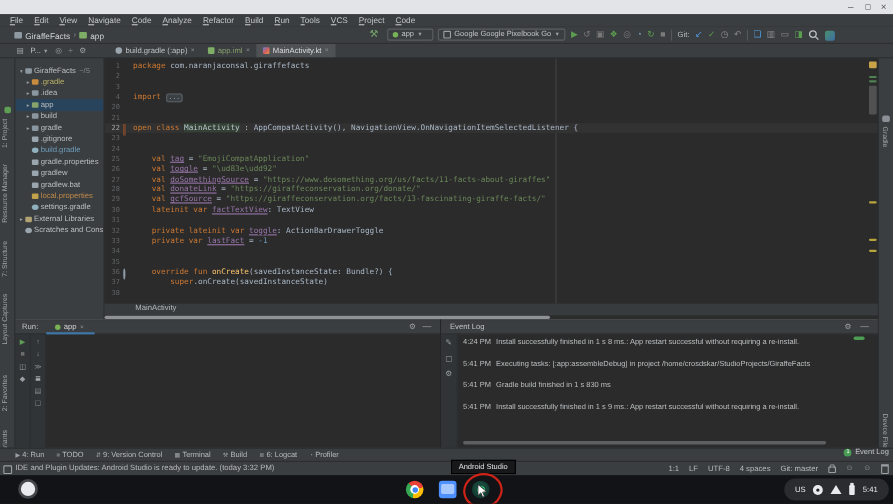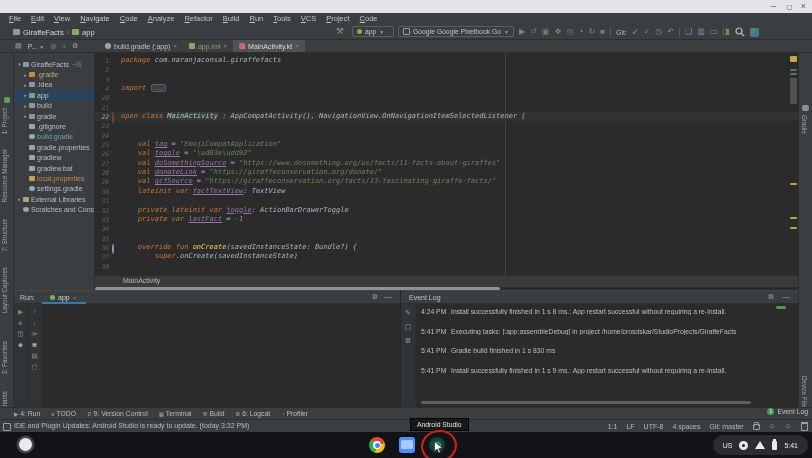--- a/index.html
+++ b/index.html
@@ -65,21 +65,21 @@
   .ti-gradle{background:#91b0bd;border-radius:50%;}
   .ti-properties{background:#c2a24a;}
   .ti-library{background:#b0a273;}
   .ti-scratch{background:#9aa5ad;border-radius:50%;}
   .tlabel{font-size:7px;color:#bcbfc2;}
   .tsuffix{font-size:6.5px;color:#85888b;margin-left:3px;}
   
   #editor{left:95px;top:53px;width:703px;height:223px;background:#2b2b2b;overflow:hidden;}
   #margin-line{position:absolute;left:410px;top:0;bottom:0;width:1px;background:#404345;}
   #code{position:absolute;left:0;top:3px;width:100%;}
-  .cl{position:relative;height:9.35px;line-height:9.35px;white-space:pre;font-family:"DejaVu Sans Mono",monospace;font-size:7px;font-style:italic;}
+  .cl{position:relative;height:9.35px;line-height:9.35px;white-space:pre;font-family:"DejaVu Sans Mono",monospace;font-size:7px;}
   .cl.caret{background:#323232;width:703px;}
   .lnum{position:absolute;left:0;width:14px;text-align:right;color:#606366;font-size:6.3px;font-family:"DejaVu Sans Mono",monospace;}
   .caret .lnum{color:#a1a3a5;}
   .lgut{position:absolute;left:17px;top:2px;}
   .lcode{position:absolute;left:26px;top:0;}
   .seg-k{color:#cc7832;}
   .seg-s{color:#6a8759;}
   .seg-m{color:#9876aa;text-decoration:underline;}
   .seg-num{color:#6897bb;}
   .seg-f{color:#ffc66d;}

